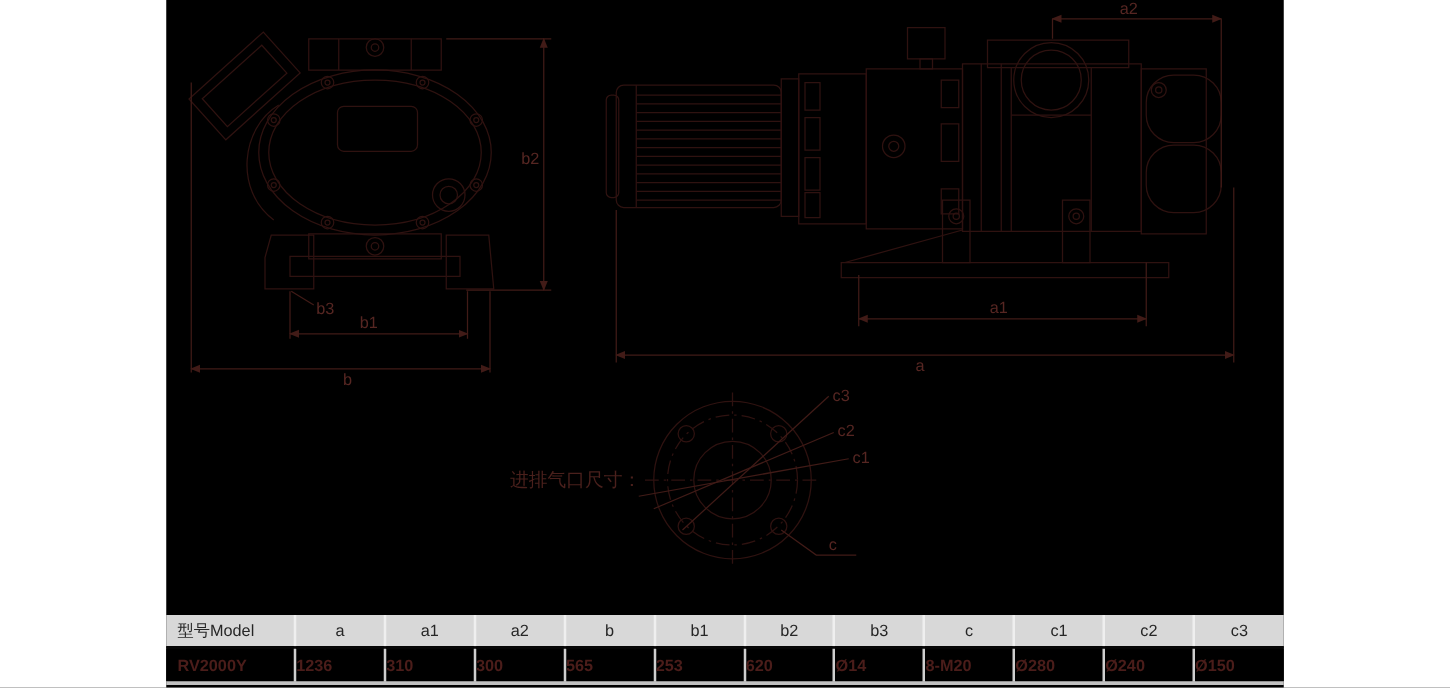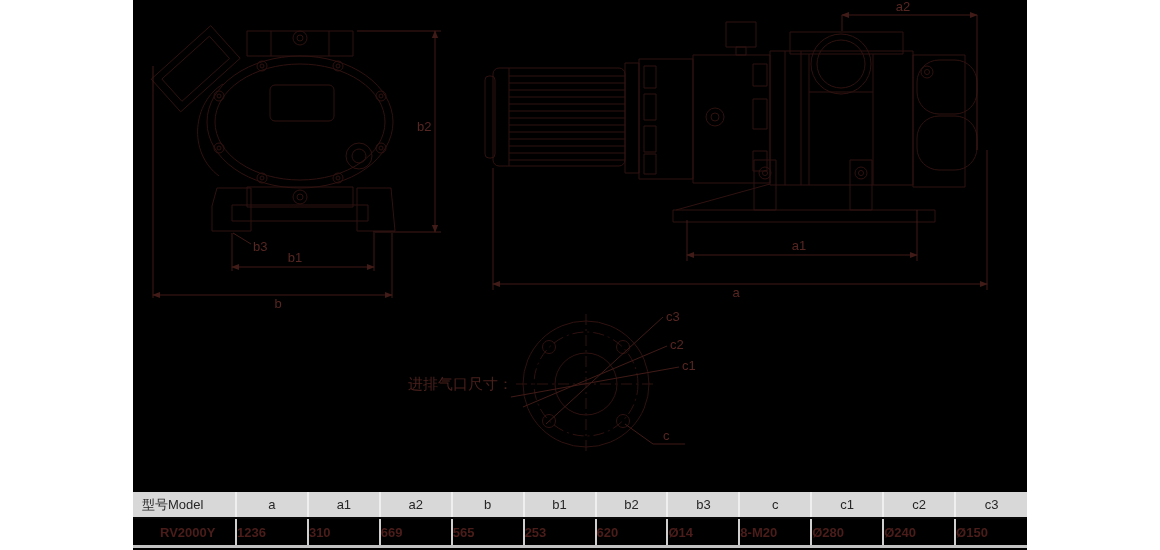--- a/index.html
+++ b/index.html
@@ -10,21 +10,21 @@
   .dim{stroke:#411b17;fill:none;stroke-width:1;}
   .cl{stroke:#2f1210;fill:none;stroke-width:1;stroke-dasharray:11 4 2 4;}
   text.lbl{fill:#562622;font-family:"Liberation Sans",sans-serif;font-size:13px;}
   text.cap{fill:#4a201c;font-family:"Liberation Sans",sans-serif;font-size:15px;}
   .spec-table{position:absolute;left:0;top:492px;width:894px;font-family:"Liberation Sans",sans-serif;}
   table.spec{border-collapse:collapse;table-layout:fixed;width:894px;border-bottom:3px solid #c2c2c2;}
   table.spec td{padding:0;overflow:hidden;white-space:nowrap;}
   tr.hrow td{background:#d8d8d8;color:#262626;height:25px;font-size:13px;text-align:center;border-left:2px solid #efefef;border-bottom:2px solid #070707;}
   tr.hrow td:first-child{border-left:none;text-align:left;padding-left:9px;}
   tr.drow td{background:#000000;color:#4b1d1a;height:26px;font-size:13px;font-weight:bold;border-left:2px solid #cfcfcf;}
-  tr.drow td:first-child{border-left:none;text-align:left;padding-left:27px;}
+  tr.drow td:first-child{border-left:none;text-align:left;padding-left:9px;}
 </style>
 </head>
 <body>
 
 <div class="canvas">
   <svg class="drawing" width="894" height="492" viewBox="0 0 894 492">
     <defs>
       <marker id="arw" viewBox="0 0 10 10" refX="9" refY="5" markerWidth="8" markerHeight="8" orient="auto-start-reverse">
         <path d="M0,1 L10,5 L0,9 z" fill="#411b17"></path>
       </marker>
@@ -242,21 +242,21 @@
           <td>b3</td>
           <td>c</td>
           <td>c1</td>
           <td>c2</td>
           <td>c3</td>
         </tr>
         <tr class="drow">
           <td>RV2000Y</td>
           <td>1236</td>
           <td>310</td>
-          <td>669</td>
+          <td>300</td>
           <td>565</td>
           <td>253</td>
           <td>620</td>
           <td>Ø14</td>
           <td>8-M20</td>
           <td>Ø280</td>
           <td>Ø240</td>
           <td>Ø150</td>
         </tr>
       </tbody>

